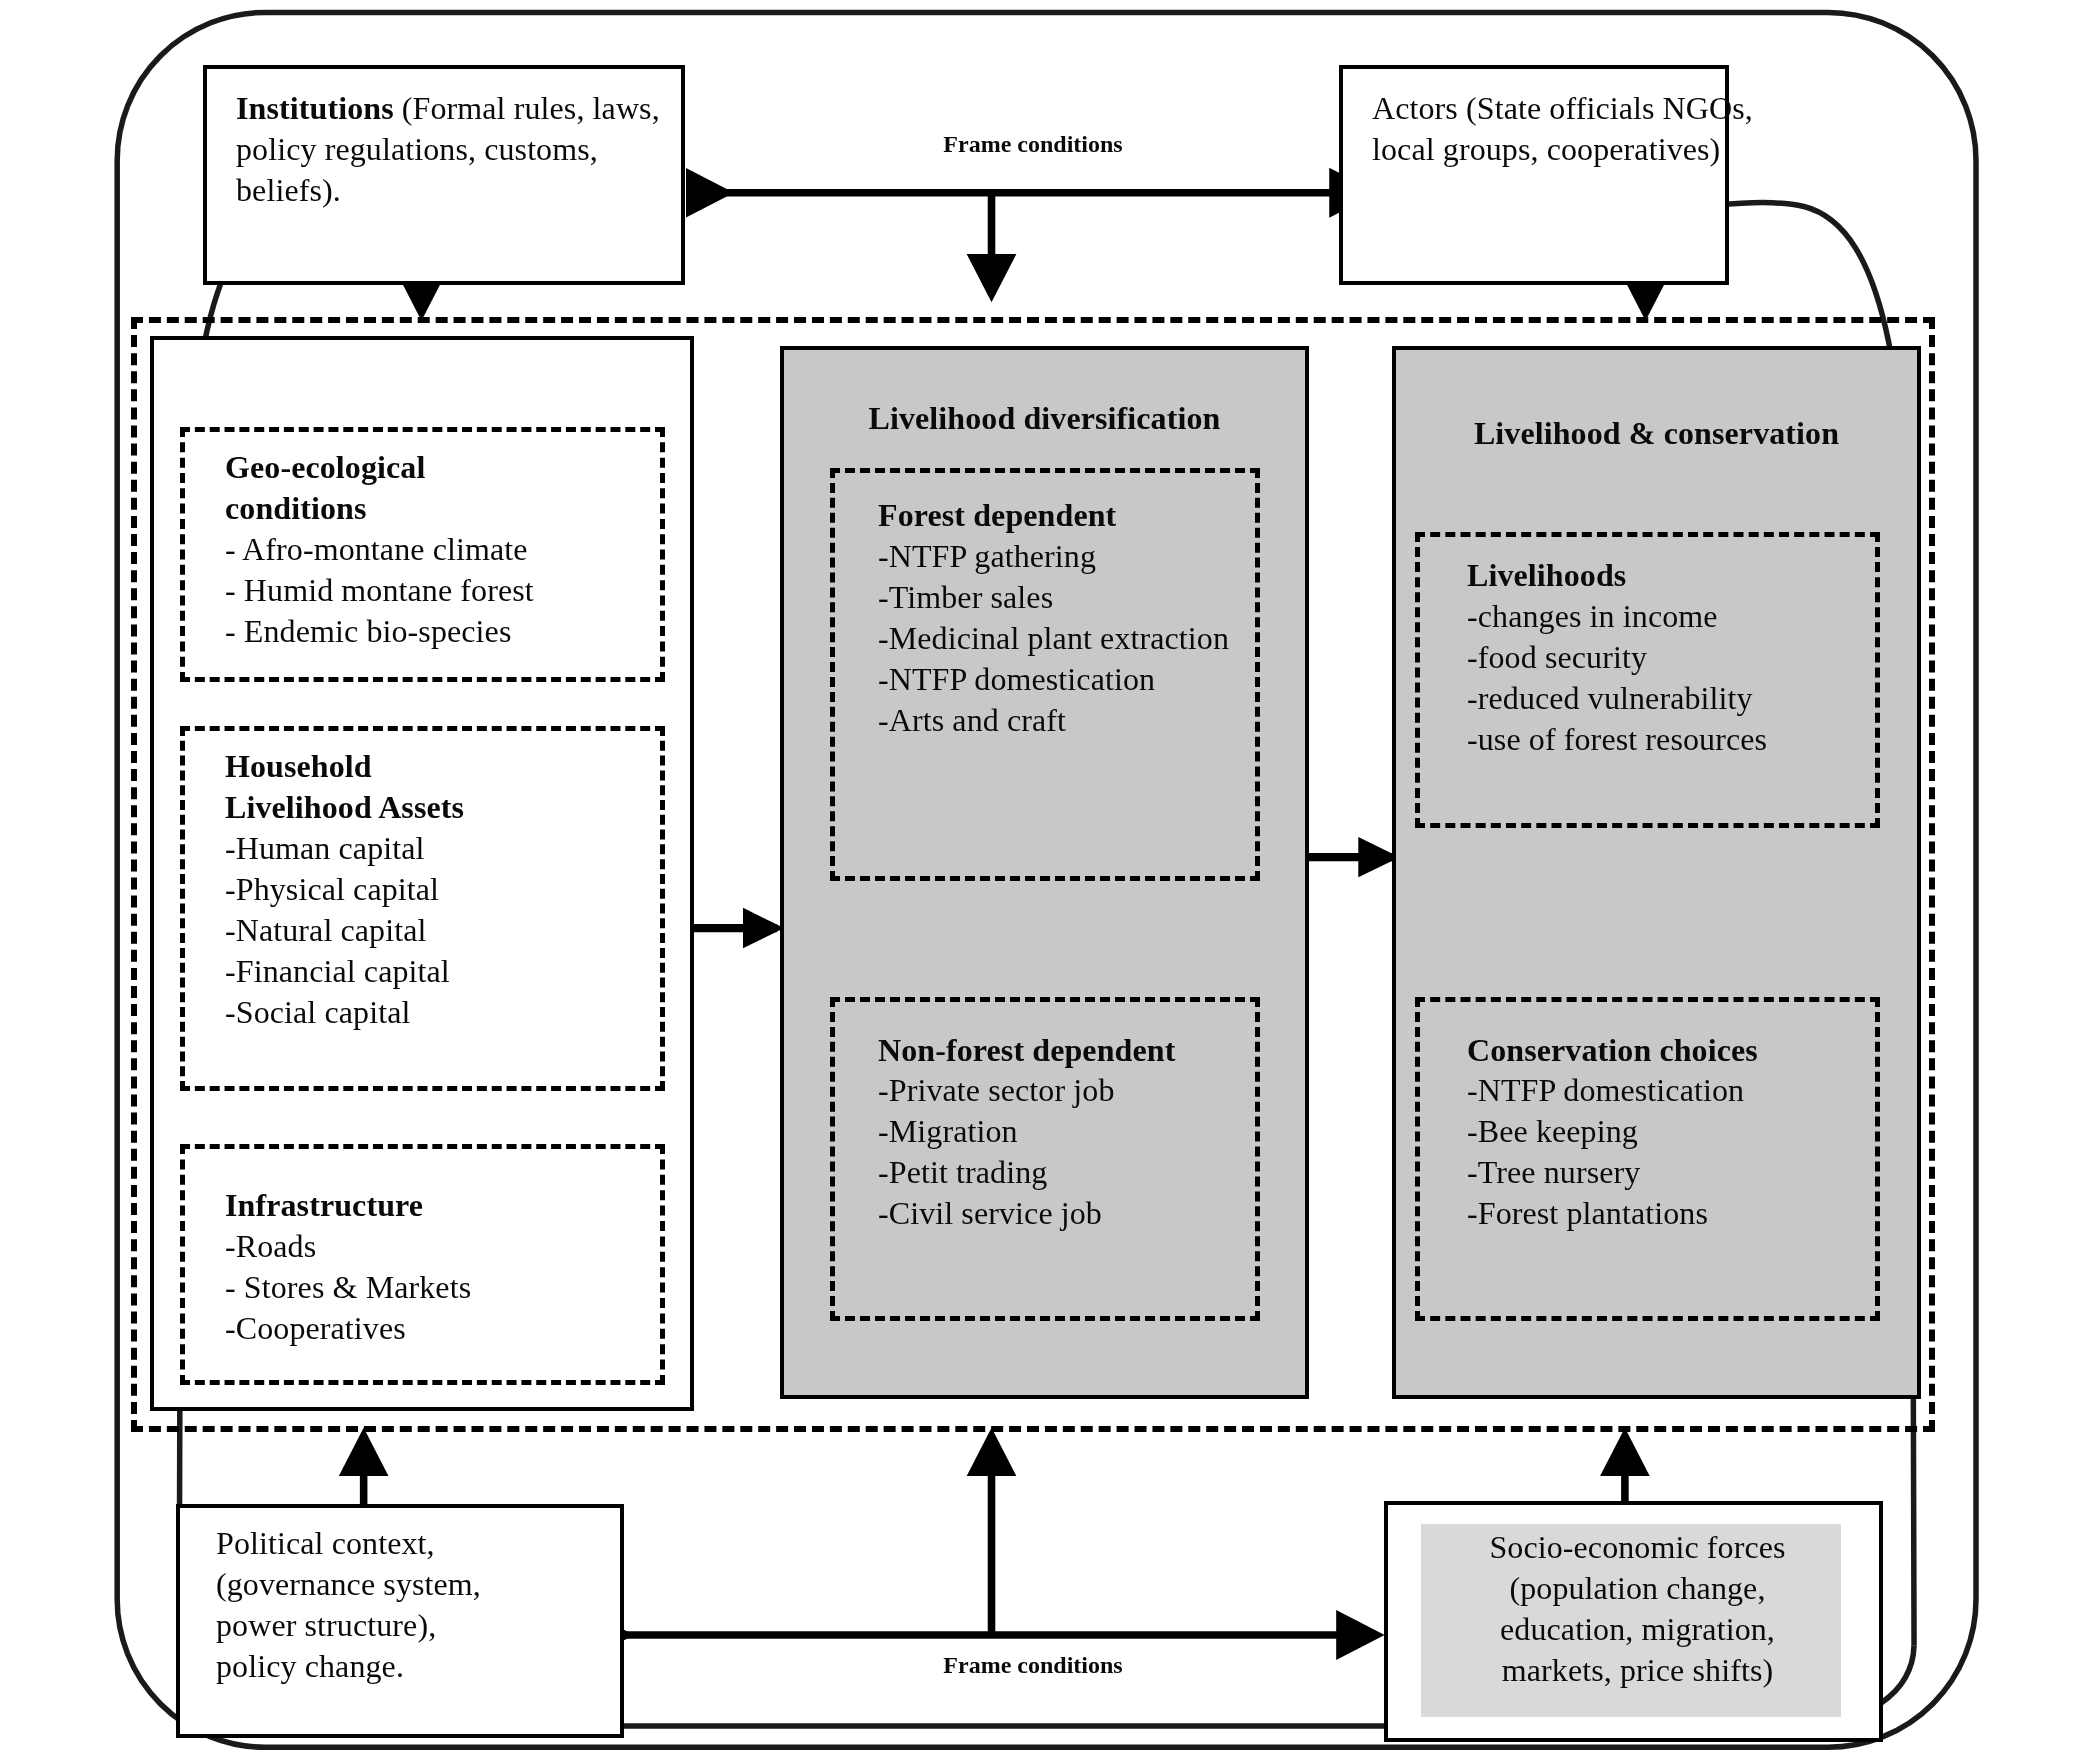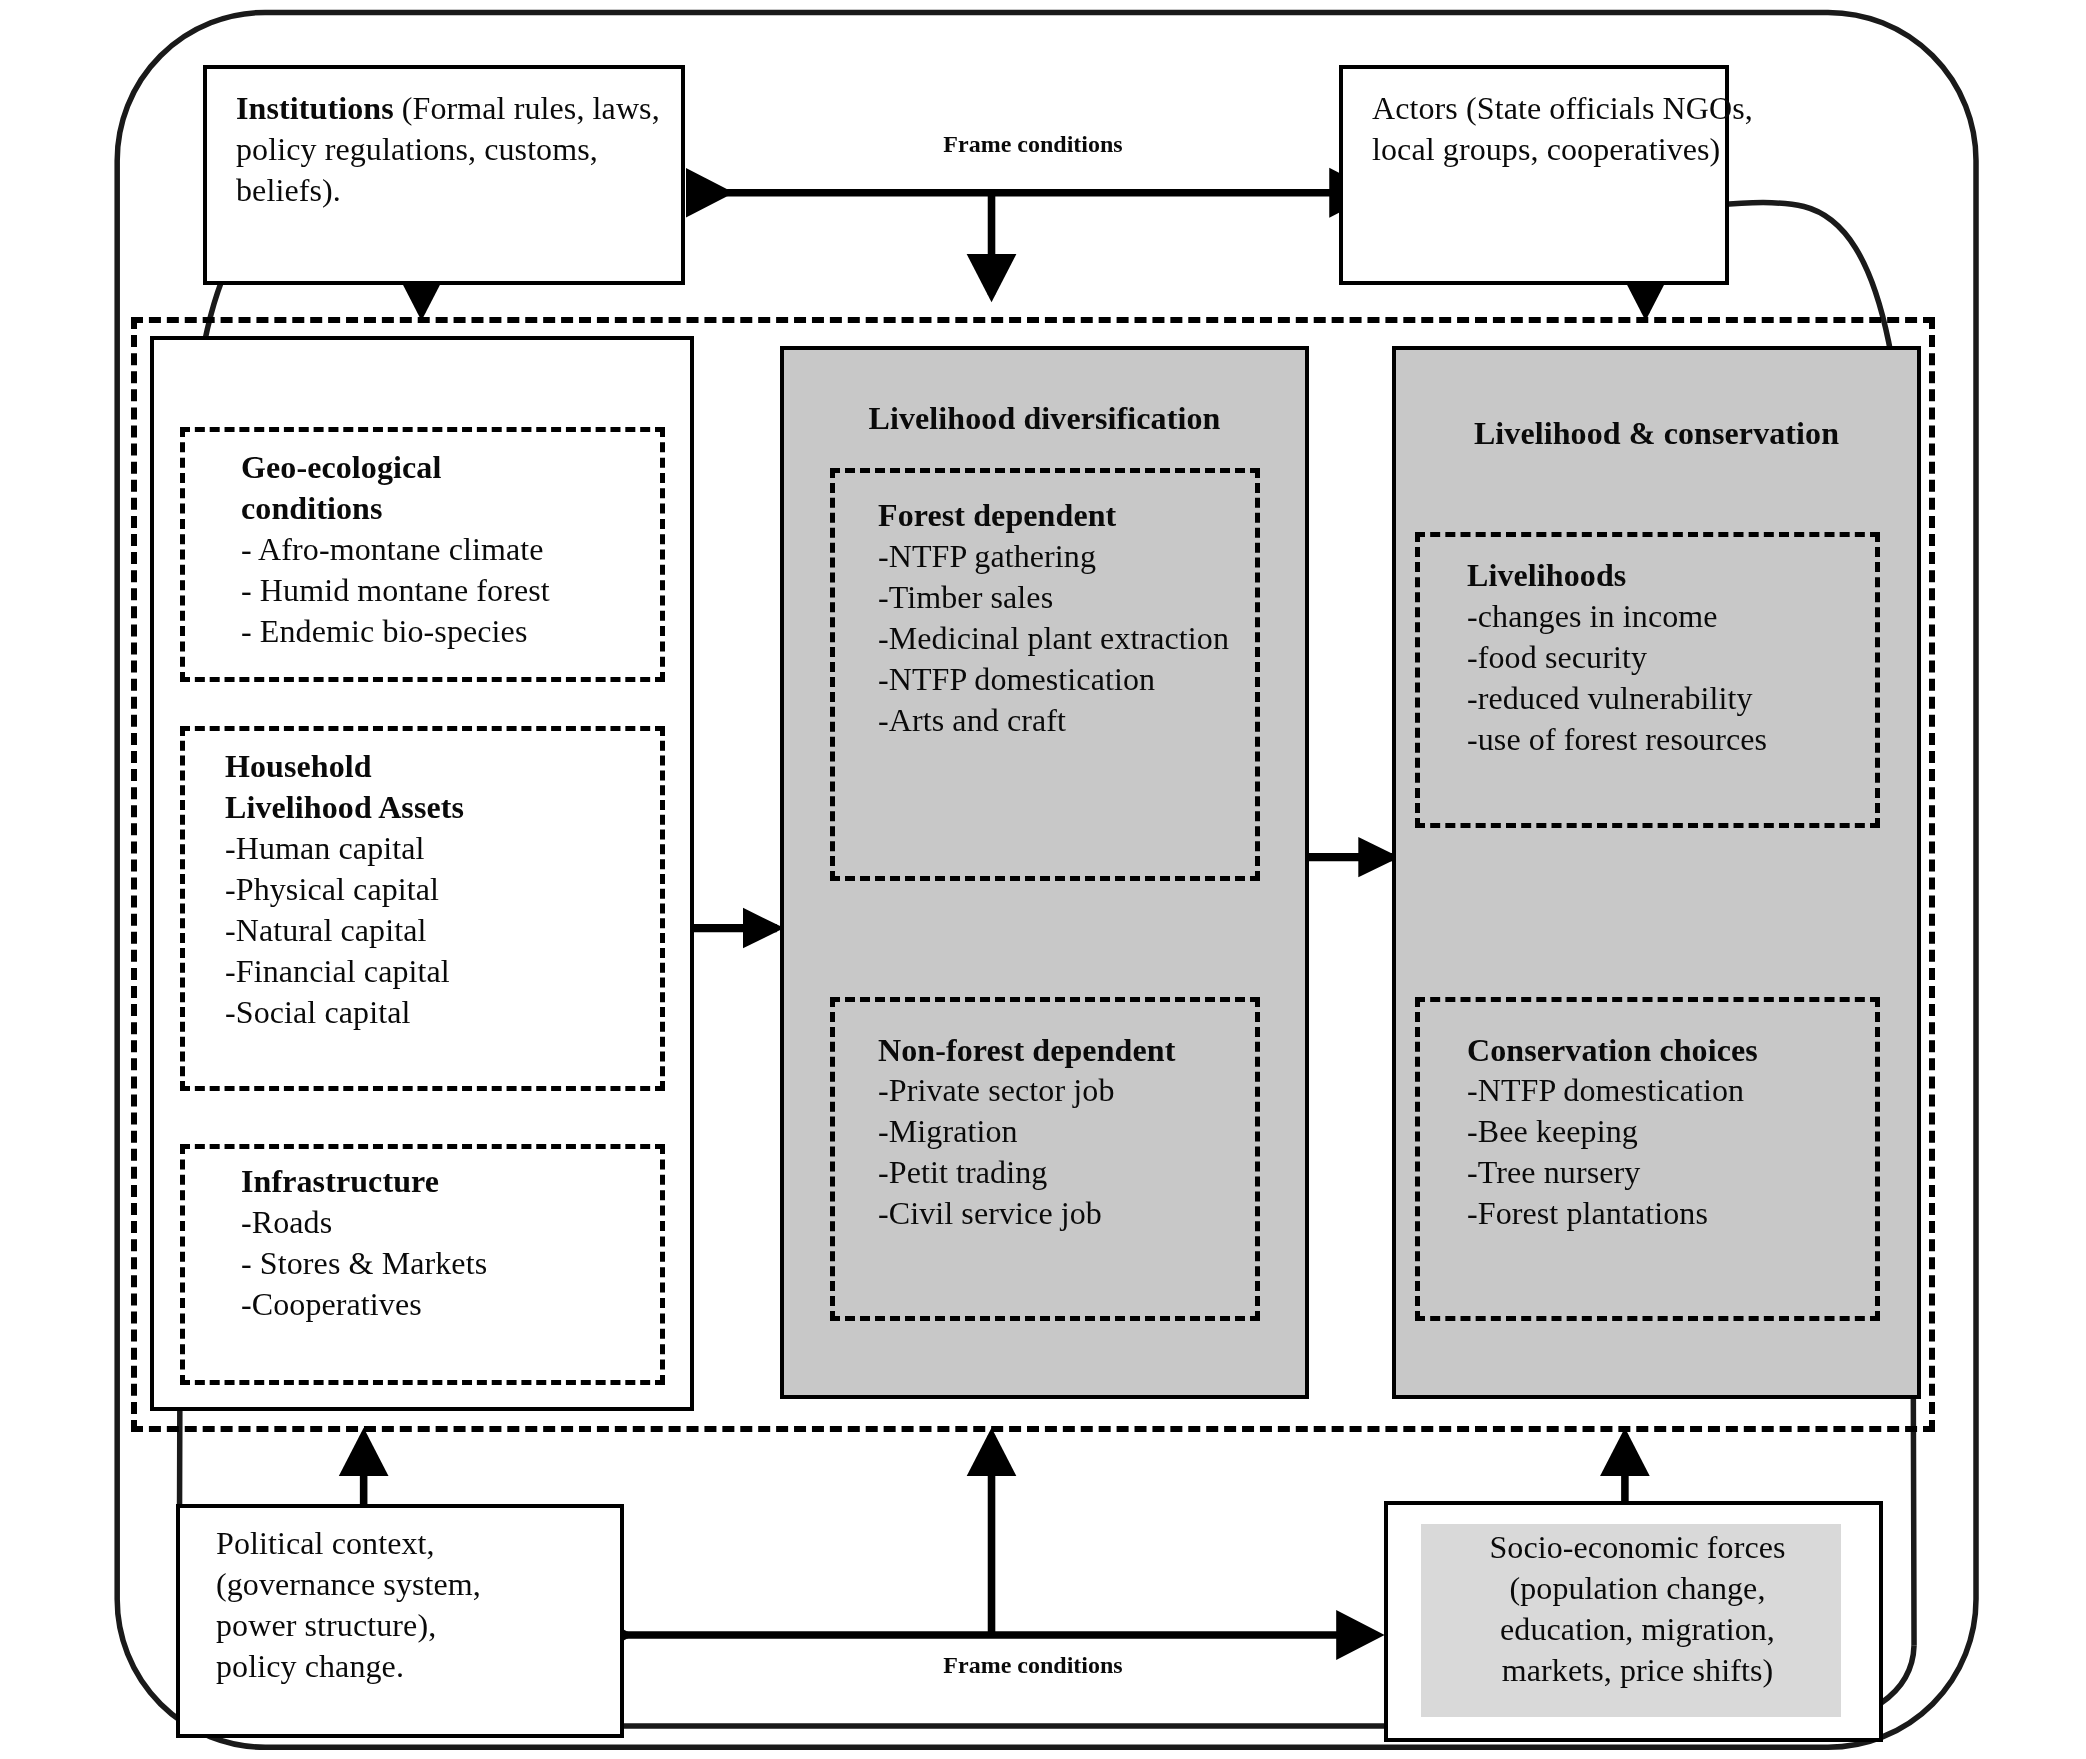--- a/index.html
+++ b/index.html
@@ -107,21 +107,21 @@
     <div class="txt" style="left:29px;top:19px;width:420px;">Actors (State officials NGOs, local groups, cooperatives)</div>
   </div>
 
   <div class="framelbl" style="left:778px;top:131px;width:510px;">Frame conditions</div>
 
   <div class="dashouter" style="left:131px;top:317px;width:1804px;height:1115px;"></div>
 
   <div class="whitecol" style="left:150px;top:336px;width:544px;height:1075px;"></div>
 
   <div class="dashbox" style="left:180px;top:427px;width:485px;height:255px;">
-    <div class="txt" style="left:40px;top:15px;width:427px;margin-left:16px;">
+    <div class="txt" style="left:40px;top:15px;width:427px;">
       <div class="hd">Geo-ecological</div>
       <div class="hd">conditions</div>
       <ul class="lst">
         <li>- Afro-montane climate</li>
         <li>- Humid montane forest</li>
         <li>- Endemic bio-species</li>
       </ul>
     </div>
   </div>
 
@@ -133,21 +133,21 @@
         <li>-Human capital</li>
         <li>-Physical capital</li>
         <li>-Natural capital</li>
         <li>-Financial capital</li>
         <li>-Social capital</li>
       </ul>
     </div>
   </div>
 
   <div class="dashbox" style="left:180px;top:1144px;width:485px;height:241px;">
-    <div class="txt" style="left:40px;top:12px;width:427px;margin-left:16px;">
+    <div class="txt" style="left:40px;top:36px;width:427px;">
       <div class="hd">Infrastructure</div>
       <ul class="lst">
         <li>-Roads</li>
         <li>- Stores &amp; Markets</li>
         <li>-Cooperatives</li>
       </ul>
     </div>
   </div>
 
   <div class="panel" style="left:780px;top:346px;width:529px;height:1053px;">

